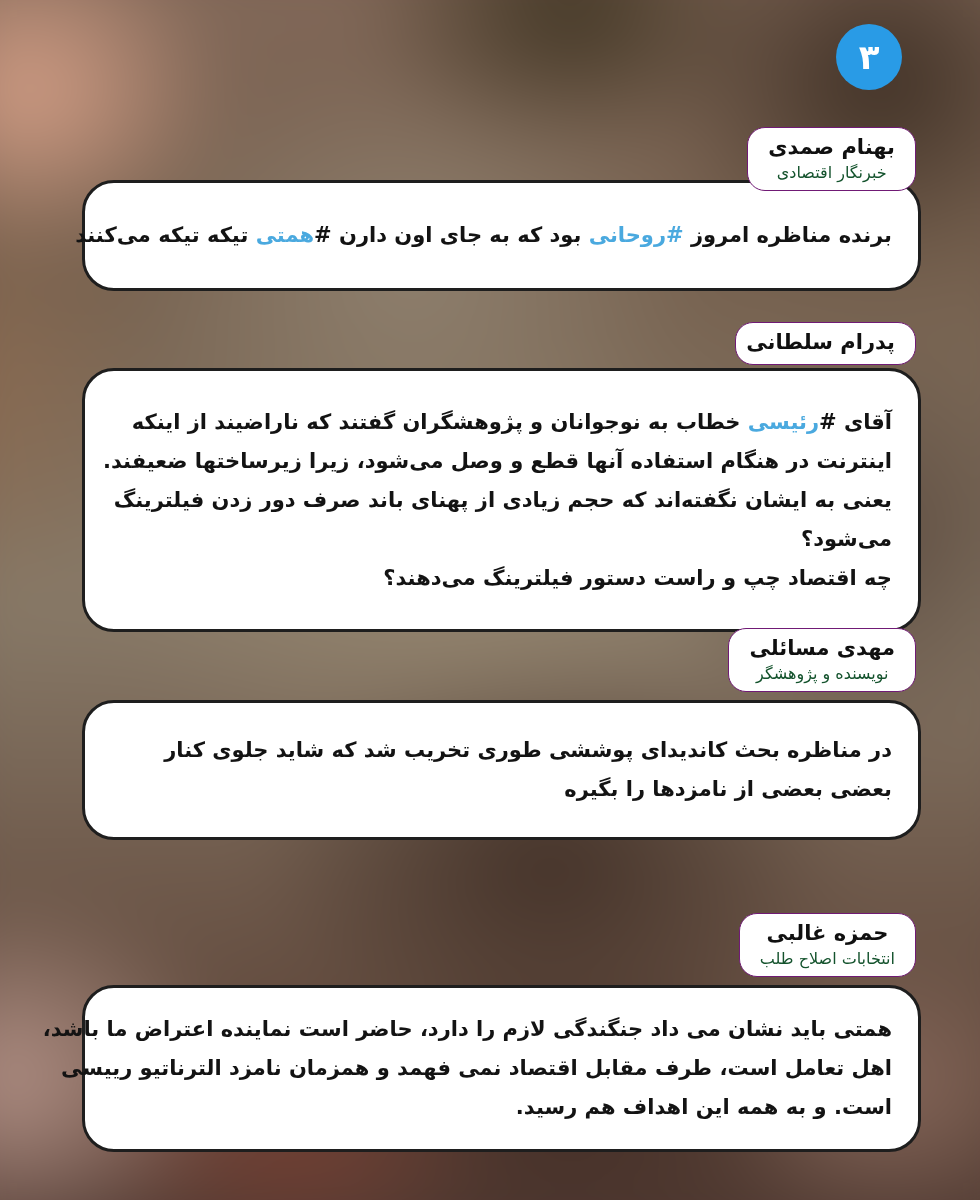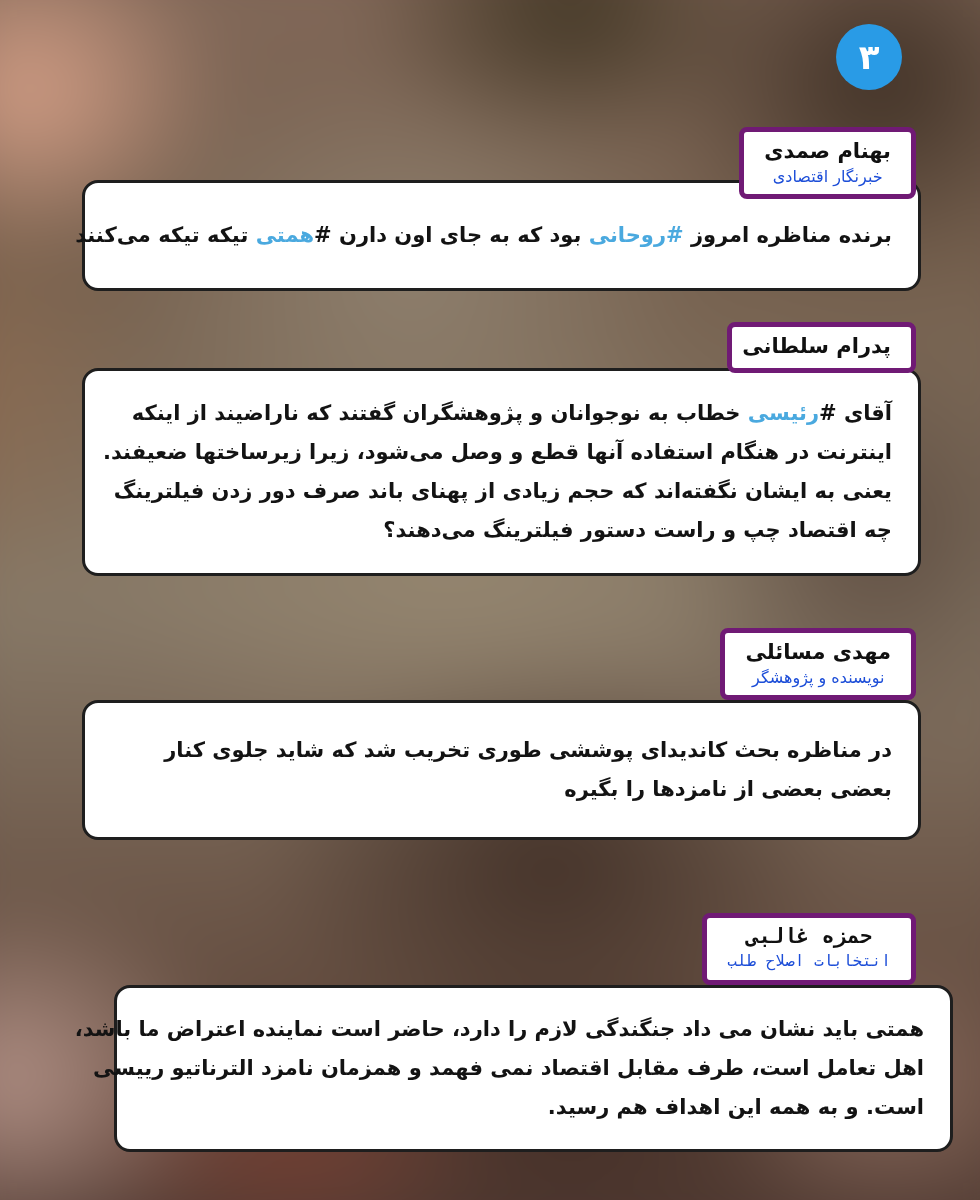--- a/index.html
+++ b/index.html
@@ -28,42 +28,42 @@
 
   .badge{
     position:absolute;left:836px;top:24px;width:66px;height:66px;z-index:3;
     border-radius:50%;background:#299be6;color:#ffffff;
     display:flex;align-items:center;justify-content:center;
     font-size:34px;font-weight:bold;
   }
 
   .header{
     position:absolute;right:64px;z-index:2;min-width:160px;box-sizing:border-box;
-    background:#ffffff;border:5px solid #701a75;border-radius:8px;
+    background:#ffffff;border:1px solid #701a75;border-radius:18px;
     padding:5px 20px 7px;text-align:center;direction:rtl;
   }
   .header .name{font-size:21px;font-weight:bold;color:#101010;line-height:29px;}
-  .header .role{font-size:16px;color:#1d4ed8;line-height:21px;}
+  .header .role{font-size:16px;color:#14532d;line-height:21px;}
   .header .role:empty{display:none;}
 
   .bubble{
     position:absolute;left:82px;width:839px;z-index:1;box-sizing:border-box;
-    background:#ffffff;border:3px solid #1e1e1e;border-radius:16px;
+    background:#ffffff;border:3px solid #1e1e1e;border-radius:32px;
     display:flex;flex-direction:column;justify-content:center;
     padding:10px 26px;direction:rtl;text-align:right;
   }
   .bubble .line{
     font-size:21px;font-weight:bold;color:#131313;line-height:39px;white-space:nowrap;
   }
   .bubble .line .hashtag{color:#4aa9df;}
 
   .h1{top:127px;} .b1{top:180px;height:111px;}
-  .h2{top:322px;padding-left:10px;} .b2{top:368px;height:208px;}
+  .h2{top:322px;padding-left:10px;} .b2{top:368px;height:264px;}
   .h3{top:628px;text-align:center;} .b3{top:700px;height:140px;}
-  .h4{top:913px;font-family:Liberation Mono, monospace;} .b4{top:985px;height:167px;margin-left:32px;}
+  .h4{top:913px;} .b4{top:985px;height:167px;}
 </style>
 </head>
 <body>
 
 <div class="bg"></div>
 
 <div class="badge">۳</div>
 
 <div class="header h1">
   <div class="name">بهنام صمدی</div>
@@ -74,20 +74,21 @@
   </div>
 
 <div class="header h2">
   <div class="name">پدرام سلطانی</div>
 
 </div>
 <div class="bubble b2">
     <div class="line"><span>آقای #</span><span class="hashtag">رئیسی</span><span> خطاب به نوجوانان و پژوهشگران گفتند که ناراضیند از اینکه</span></div>
     <div class="line"><span>اینترنت در هنگام استفاده آنها قطع و وصل می‌شود، زیرا زیرساختها ضعیفند.</span></div>
     <div class="line"><span>یعنی به ایشان نگفته‌اند که حجم زیادی از پهنای باند صرف دور زدن فیلترینگ</span></div>
+    <div class="line"><span>می‌شود؟</span></div>
     <div class="line"><span>چه اقتصاد چپ و راست دستور فیلترینگ می‌دهند؟</span></div>
   </div>
 
 <div class="header h3">
   <div class="name">مهدی مسائلی</div>
   <div class="role">نویسنده و پژوهشگر</div>
 </div>
 <div class="bubble b3">
     <div class="line"><span>در مناظره بحث کاندیدای پوششی طوری تخریب شد که شاید جلوی کنار</span></div>
     <div class="line"><span>بعضی بعضی از نامزدها را بگیره</span></div>

